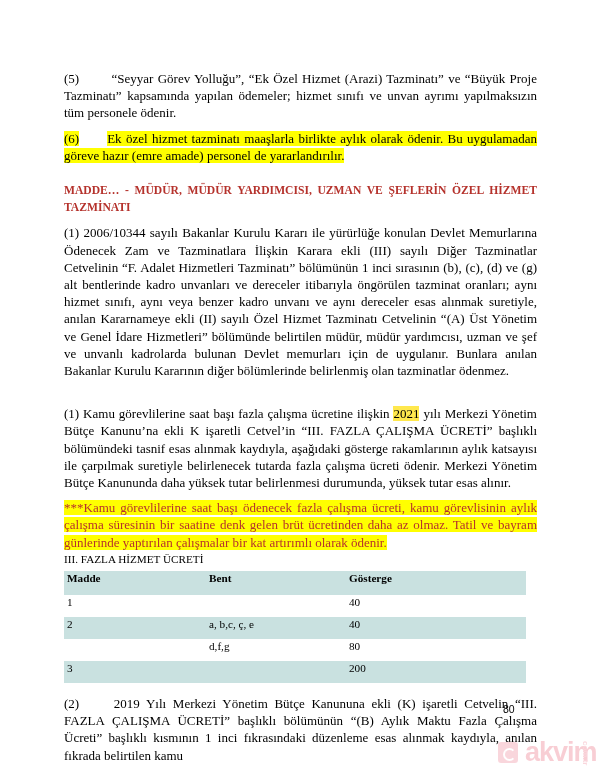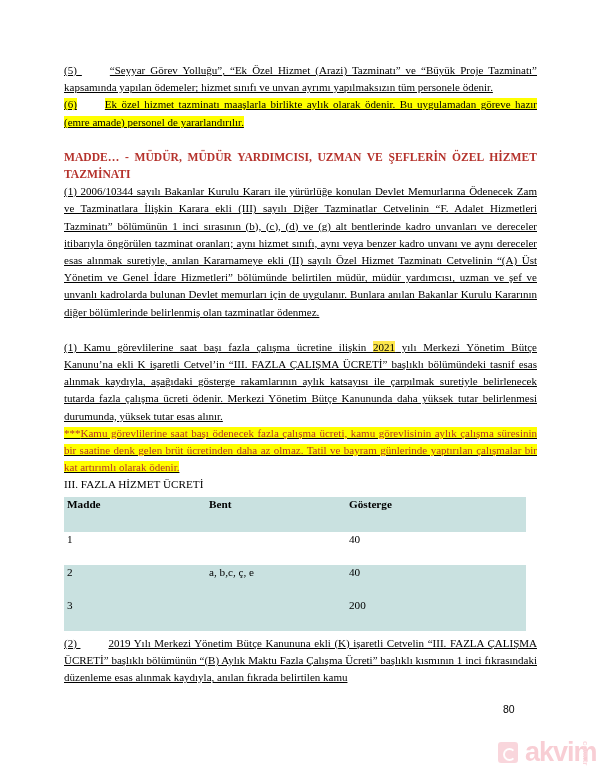--- a/index.html
+++ b/index.html
@@ -24,27 +24,26 @@
   }
 
   .content {
     position: absolute;
     left: 64px;
     top: 62px;
     width: 473px;
   }
 
   p.para {
-    margin: 0 0 0 0;
-    font-size: 11px;
+    margin: 8px 0 0 0;
+    font-size: 13px;
     line-height: 17.2px;
     text-align: justify;
     color: #000000;
     text-indent: 0;
-    text-decoration: underline;
   }
 
   .red {
     color: #b5322c;
   }
 
   .hl {
     background: #ffff00;
   }
 
@@ -79,21 +78,21 @@
 
   table.fc-table {
     border-collapse: collapse;
     width: 444px;
     margin-top: 3px;
     font-size: 11.2px;
     table-layout: fixed;
   }
   table.fc-table th,
   table.fc-table td {
-    padding: 1px 3px 15px 3px;
+    padding: 1px 3px 4px 3px;
     height: 17px;
     vertical-align: top;
     border: none;
     color: #000000;
   }
   table.fc-table th {
     font-weight: bold;
     text-align: left;
     background: #c9e1e0;
     height: 19px;
@@ -206,20 +205,25 @@
         <tr class="white">
           <td>1</td>
           <td></td>
           <td>40</td>
         </tr>
         <tr class="teal">
           <td>2</td>
           <td>a, b,c, ç, e</td>
           <td>40</td>
         </tr>
+        <tr class="white">
+          <td></td>
+          <td>d,f,g</td>
+          <td>80</td>
+        </tr>
         <tr class="teal">
           <td>3</td>
           <td></td>
           <td>200</td>
         </tr>
       </tbody>
     </table>
 
     <div style="height:4px"></div>
 

